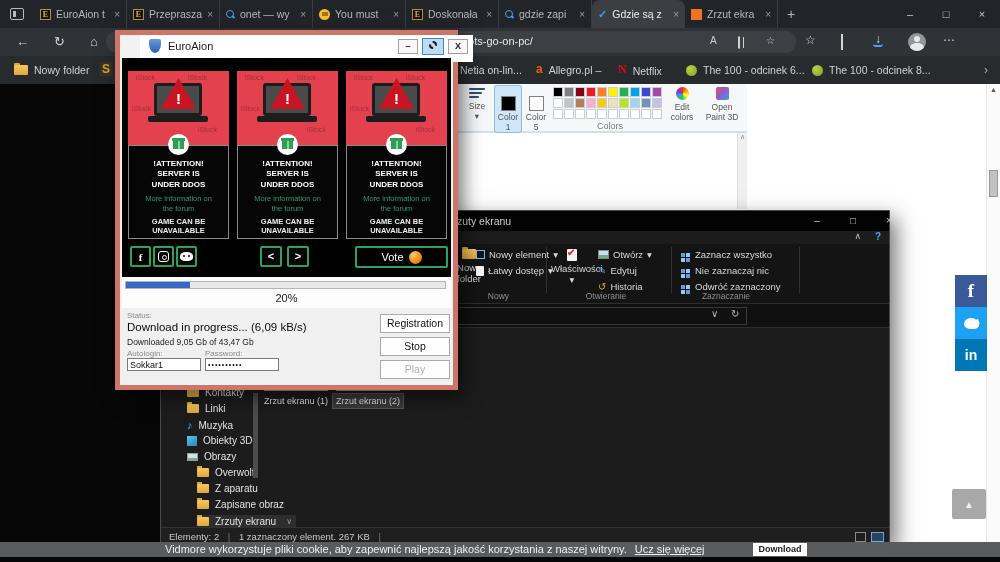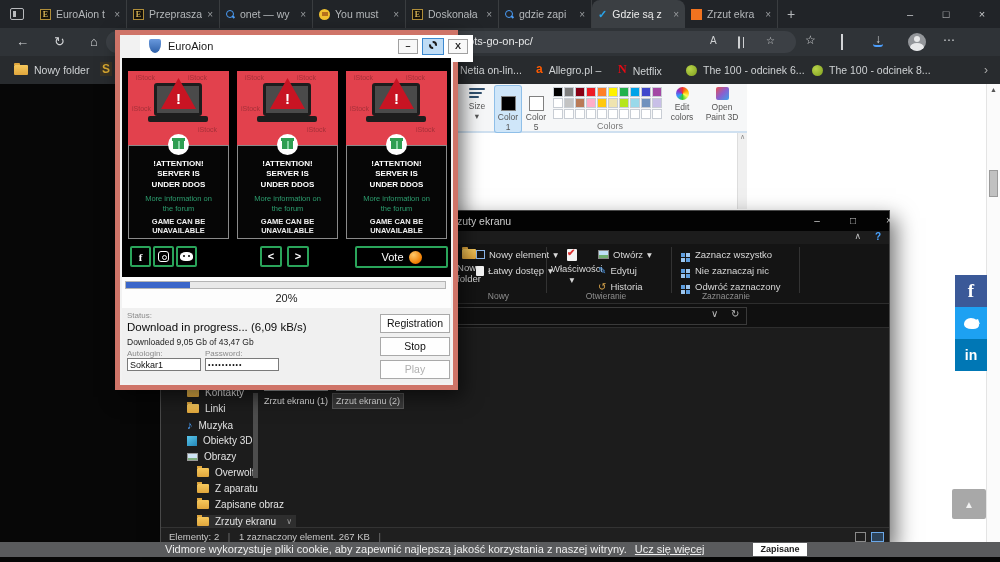--- a/index.html
+++ b/index.html
@@ -603,16 +603,16 @@
         <div class="l-act dis" style="top:52px">Play</div>
       </div>
     </div>
   </div>
 
   <div class="cookie">
     <div class="txt">
       <span>Vidmore wykorzystuje pliki cookie, aby zapewnić najlepszą jakość korzystania z naszej witryny.</span>
       <span class="lnk">Ucz się więcej</span>
     </div>
-    <div class="btn">Zapisane</div>
+    <div class="btn">Download</div>
   </div>
 
 </div>
 
 </body></html>

